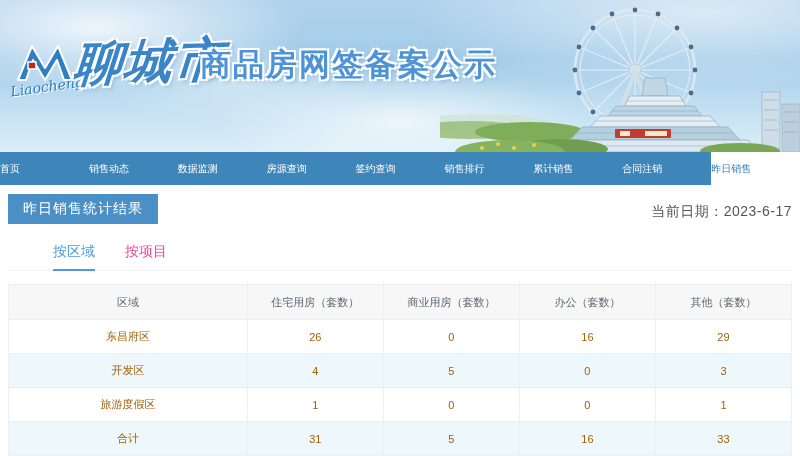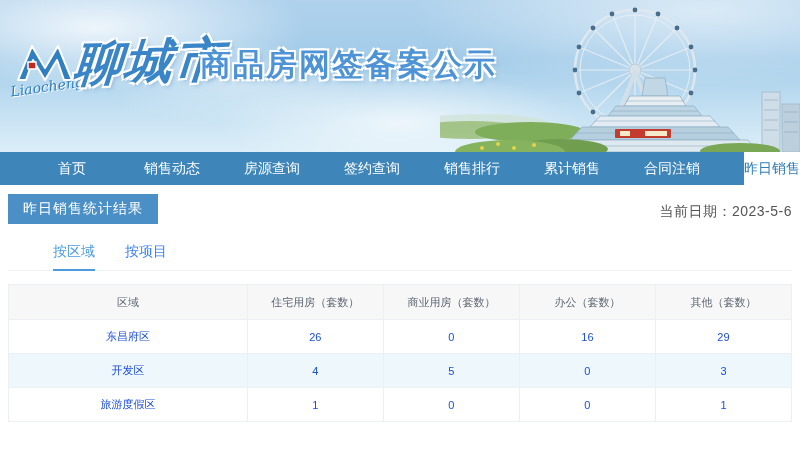--- a/index.html
+++ b/index.html
@@ -39,45 +39,45 @@
     white-space:nowrap;
   }
   .scene { position:absolute; right:0; top:0; }
 
   
   .navbar {
     position:absolute; top:152px; left:0; width:800px; height:33px;
     background:#3E86BA; display:flex;
   }
   .nav-item {
-    flex:1; text-align:center; line-height:33px; font-size:14px; color:#fff;
-    cursor:pointer; white-space:nowrap;margin-left:44px;
+    flex:1; text-align:left; line-height:33px; font-size:10px; color:#fff;
+    cursor:pointer; white-space:nowrap;
   }
   .nav-item.active { background:#fff; color:#2e7cb8; }
 
   
   .content { position:absolute; top:185px; left:0; width:800px; padding:0 8px; }
   .section-head { margin-top:9px; display:flex; justify-content:space-between; align-items:flex-start; }
   .badge {
     background:#4A90C6; color:#fff; font-size:14px; padding:6px 15px; letter-spacing:1px;
   }
   .date-line { font-size:14px; color:#555; padding-top:9px; letter-spacing:.5px; }
   .tabs { margin-top:19px; display:flex; gap:30px; border-bottom:1px solid #f0f2f4; }
-  .tab { font-size:14px; padding-bottom:8px; color:#3b82f6; cursor:pointer; }
+  .tab { font-size:14px; padding-bottom:8px; color:#ec4899; cursor:pointer; }
   .tab.active { color:#4C9BE0; border-bottom:2px solid #4C9BE0; margin-bottom:-1px;margin-left:45px; }
 
   
   table.stat { margin-top:13px; width:100%; border-collapse:collapse; table-layout:fixed; }
   table.stat th, table.stat td {
     border:1px solid #edf0f2; text-align:center; font-size:11px;
   }
   table.stat th {
     background:#f7f7f8; color:#5c6670; font-weight:normal; height:35px;
   }
-  table.stat td { height:34px; color:#1d4ed8; background:#fff; }
+  table.stat td { height:34px; color:#a16207; background:#fff; }
   table.stat tr.alt td { background:#eef7fc;text-align:center; }
   col.c-region { width:30.5%; }
   col.c-num { width:17.375%; }
 </style>
 </head>
 <body>
 
 <div class="page">
 
   <div class="header">
@@ -176,33 +176,34 @@
       <circle cx="58" cy="144" r="2" fill="#e8d24a"></circle>
         <circle cx="74" cy="148" r="2" fill="#e8d24a"></circle>
       <circle cx="94" cy="145" r="2" fill="#e8d24a"></circle>
         <circle cx="42" cy="148" r="2" fill="#e8d24a"></circle>
     </svg>
   </div>
 
   <div class="navbar">
     <div class="nav-item">首页</div>
     <div class="nav-item">销售动态</div>
+    <div class="nav-item">数据监测</div>
     <div class="nav-item">房源查询</div>
     <div class="nav-item">签约查询</div>
     <div class="nav-item">销售排行</div>
     <div class="nav-item">累计销售</div>
     <div class="nav-item">合同注销</div>
     <div class="nav-item active">昨日销售</div>
   </div>
 
   <div class="content">
     <div class="section-head">
       <div class="badge">昨日销售统计结果</div>
       <div class="date-line">
-        <span>当前日期：</span><span>2023-5-6</span>
+        <span>当前日期：</span><span>2023-6-17</span>
       </div>
     </div>
 
     <div class="tabs">
       <div class="tab active">按区域</div>
       <div class="tab">按项目</div>
     </div>
 
     <table class="stat">
       <colgroup>
@@ -236,17 +237,24 @@
           <td>0</td>
           <td>3</td>
         </tr>
         <tr>
           <td>旅游度假区</td>
           <td>1</td>
           <td>0</td>
           <td>0</td>
           <td>1</td>
         </tr>
+        <tr class="alt">
+          <td>合计</td>
+          <td>31</td>
+          <td>5</td>
+          <td>16</td>
+          <td>33</td>
+        </tr>
       </tbody>
     </table>
   </div>
 
 </div>
 
 </body></html>

